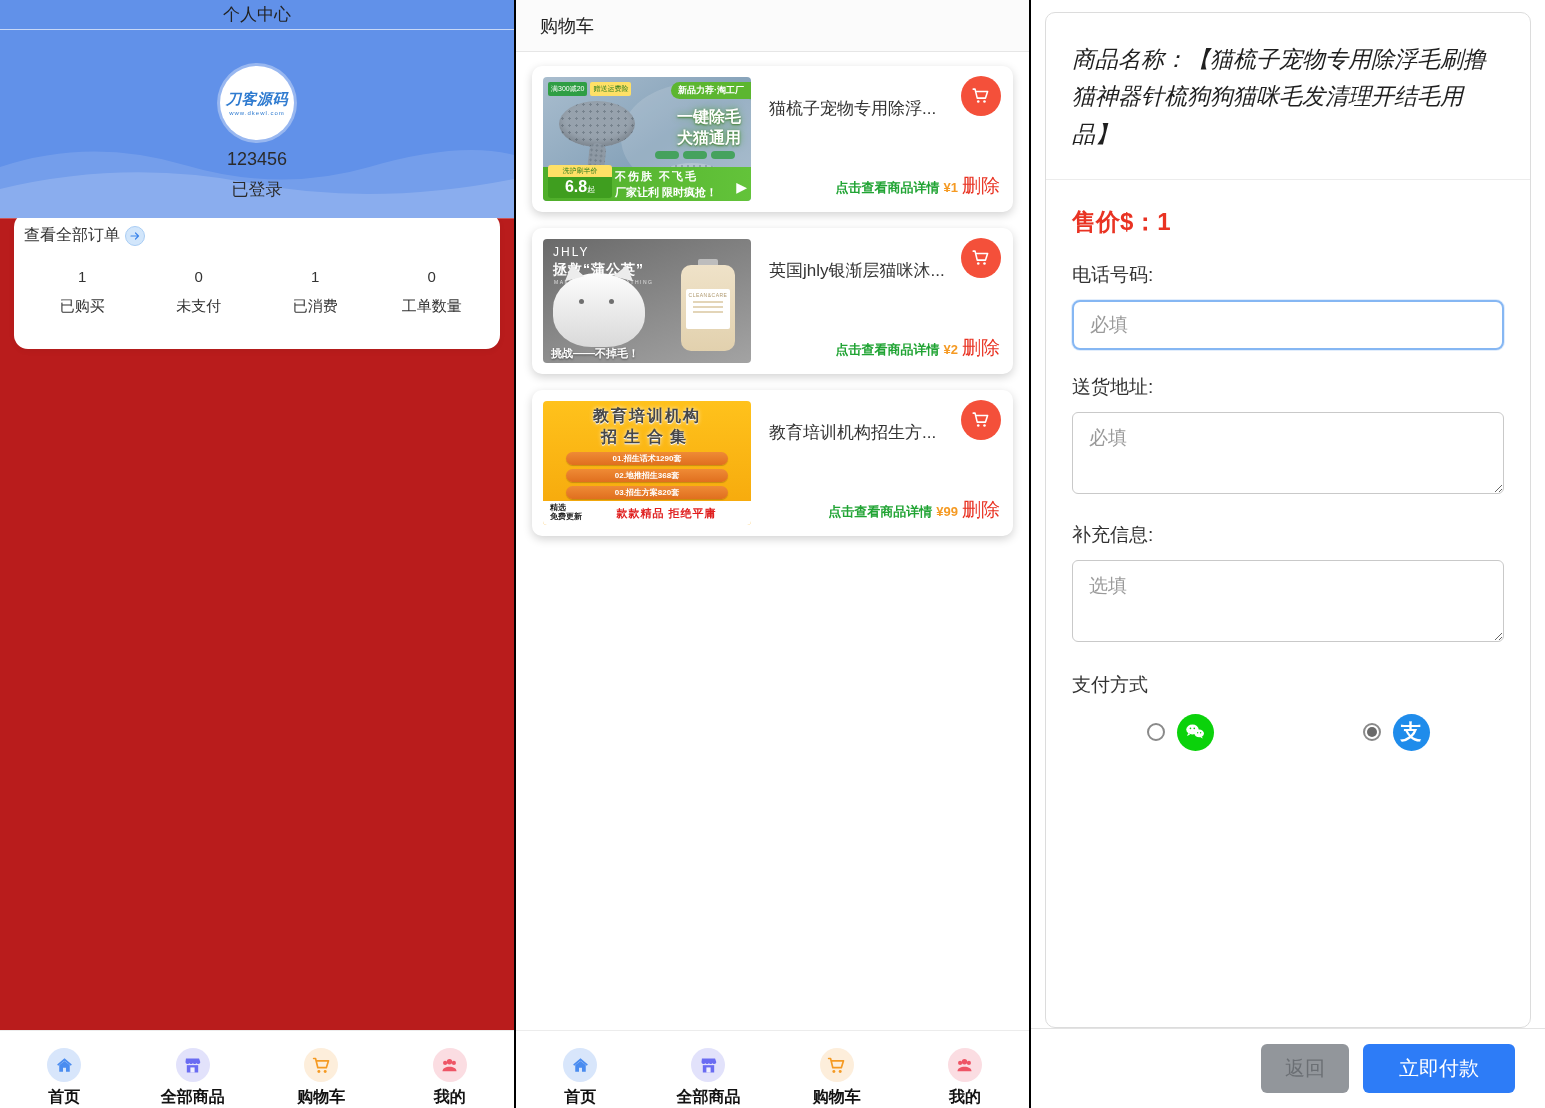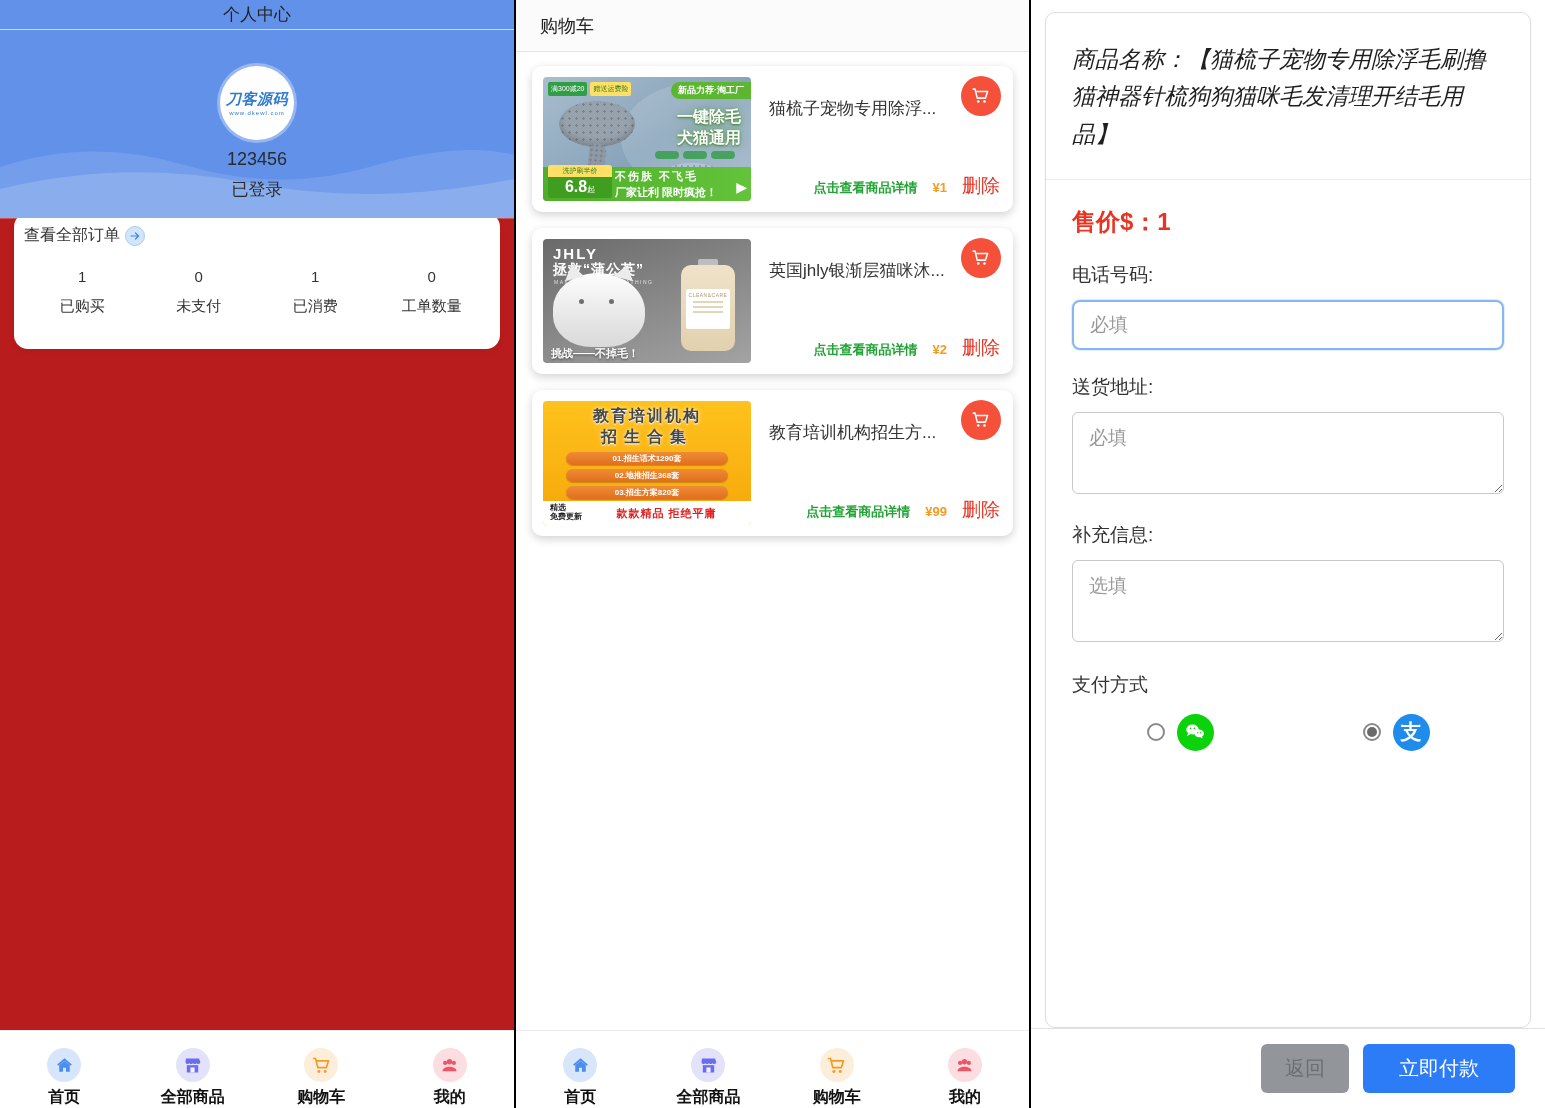--- a/index.html
+++ b/index.html
@@ -50,21 +50,21 @@
 
   
   .cart-header { height:52px; background:#fbfbfb; border-bottom:1px solid #e6e6e6; display:flex; align-items:center;
                  padding-left:24px; font-size:18px; color:#222; flex-shrink:0; }
   .cart-list { flex:1; background:#fff; padding-top:14px; overflow:hidden; }
   .cart-card { position:relative; margin:0 16px 16px; background:#fff; border-radius:10px;
                box-shadow:0 3px 10px rgba(0,0,0,.18); padding:11px; display:flex; gap:18px; height:146px; }
   .thumb { width:208px; height:124px; border-radius:4px; position:relative; overflow:hidden; flex-shrink:0; cursor:pointer; }
   .cc-info { flex:1; position:relative; padding-top:20px; }
   .cc-title { font-size:17px; color:#333; padding-right:50px; }
-  .cc-row { position:absolute; right:2px; bottom:2px; display:flex; align-items:baseline; gap:15px; white-space:nowrap; }
+  .cc-row { position:absolute; right:2px; bottom:2px; display:flex; align-items:baseline; gap:4px; white-space:nowrap; }
   .cc-detail { color:#21a434; font-size:13px; font-weight:bold; cursor:pointer; }
   .cc-price { color:#f59a23; font-size:13px; font-weight:bold; }
   .cc-del { color:#e93323; font-size:19px; cursor:pointer; }
   .cc-badge { position:absolute; top:10px; right:12px; width:40px; height:40px; border-radius:50%;
               background:#f4503a; display:flex; align-items:center; justify-content:center; cursor:pointer; z-index:4; }
 
   
   .t1 { background:linear-gradient(145deg,#a9bdce 0%,#87a3ba 55%,#9db4c7 100%); color:#fff; }
   .t1-circle { position:absolute; right:-20px; top:6px; width:150px; height:110px; border-radius:50%;
                background:rgba(255,255,255,.14); }
@@ -90,21 +90,21 @@
   .t1-bar .ln1 { font-size:11px; font-weight:bold; letter-spacing:2px; }
   .t1-bar .ln2 { font-size:11px; font-weight:bold; margin-top:1px; }
   .t1-arrow { position:absolute; right:4px; bottom:6px; font-size:14px; color:#fff; }
   .t1-price { position:absolute; left:5px; bottom:3px; width:64px; border-radius:3px; overflow:hidden; }
   .t1-price .plabel { background:#ffe066; color:#2f7d1f; font-size:7px; text-align:center; padding:1px 0; }
   .t1-price .pval { background:#3f9e1f; color:#fff; font-size:16px; font-weight:bold; text-align:center; padding:1px 0 2px; }
   .t1-price .pval .sfx { font-size:8px; font-weight:normal; }
 
   
   .t2 { background:linear-gradient(160deg,#6a6a6a,#8d8d8d 60%,#a3a3a3); color:#fff; }
-  .t2-brand { position:absolute; left:10px; top:6px; font-size:15px; font-weight:bold; letter-spacing:2px; }
+  .t2-brand { position:absolute; left:10px; top:6px; font-size:12px; font-weight:normal; letter-spacing:2px; }
   .t2-title { position:absolute; left:10px; top:22px; font-size:14px; font-weight:bold; letter-spacing:1px; }
   .t2-sub { position:absolute; left:11px; top:40px; font-size:5px; letter-spacing:1.5px; color:rgba(255,255,255,.75); }
   .t2-cat { position:absolute; left:10px; bottom:16px; width:92px; height:74px;
             background:linear-gradient(#fdfdfd,#d9d9d9); border-radius:48% 52% 42% 42%; }
   .t2-ear-l,.t2-ear-r { position:absolute; top:-8px; width:0; height:0; border-left:10px solid transparent;
             border-right:10px solid transparent; border-bottom:14px solid #ececec; }
   .t2-ear-l { left:10px; transform:rotate(-14deg); } .t2-ear-r { right:10px; transform:rotate(14deg); }
   .t2-eye { position:absolute; top:26px; width:5px; height:5px; border-radius:50%; background:#6f6f6f; }
   .t2-eye.e1 { left:26px; } .t2-eye.e2 { left:56px; }
   .t2-bottle { position:absolute; right:16px; bottom:12px; width:54px; height:86px;

